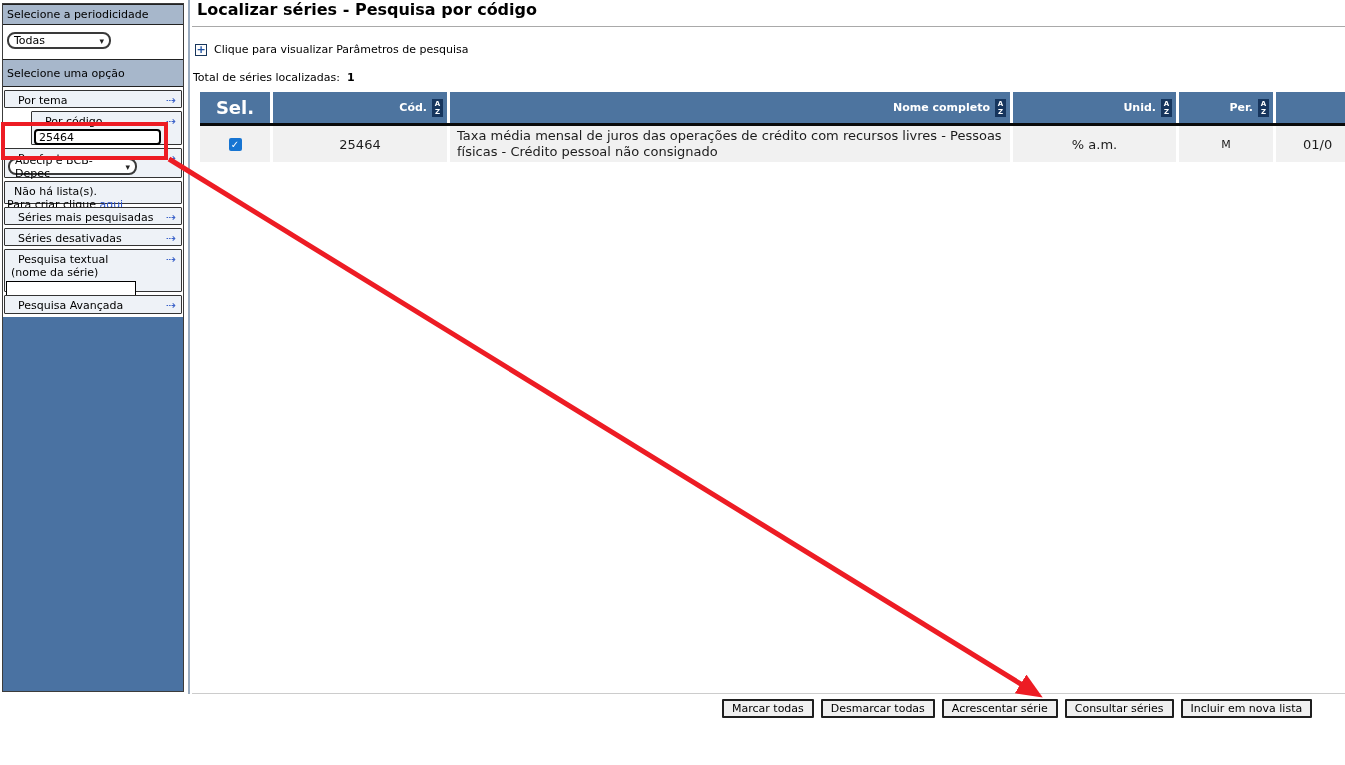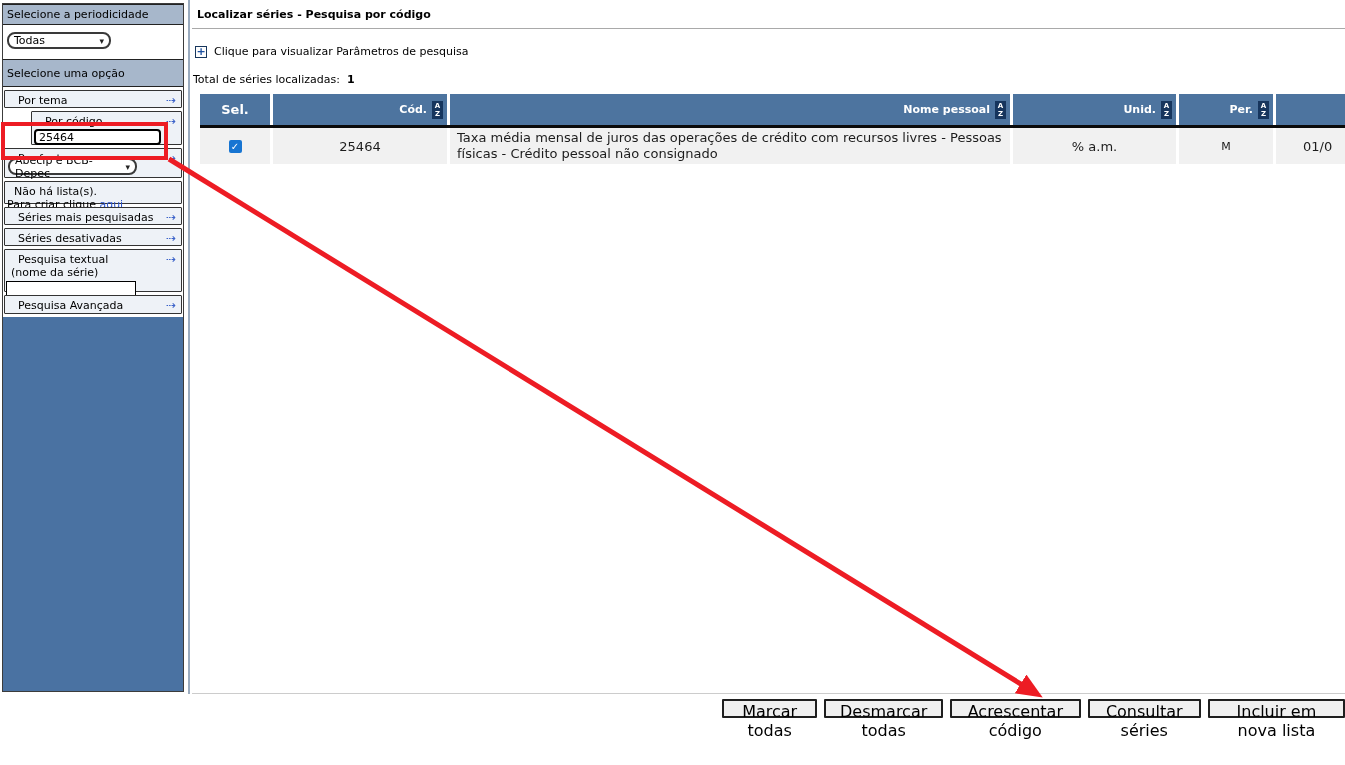--- a/index.html
+++ b/index.html
@@ -42,54 +42,54 @@
   .sel-fonte { position:absolute; left:3px; bottom:2px; width:129px; }
   .chev { font-size:9px; color:#222; }
 
   .sb-input { border:2px solid #000; border-radius:4px; height:16px; width:127px;
               font-family:inherit; font-size:11px; padding:0 3px; display:block; margin:1px 0 0 2px; }
   .sb-input-plain { border:1px solid #000; border-radius:0; height:15px; width:130px;
               font-family:inherit; font-size:11px; padding:0 3px; display:block; margin:2px 0 0 1px; }
 
   
   .main { position:absolute; left:192px; top:0; width:1153px; height:765px; overflow:hidden; }
-  .main-title { padding:8px 0 0 5px; font-weight:bold; font-size:11px; }
+  .main-title { padding:0 0 0 5px; font-weight:bold; font-size:16px; }
   .title-rule { height:1px; background:#a9a9a9; margin-top:7px; }
   .params-row { margin:16px 0 0 3px; display:flex; align-items:center; gap:7px; cursor:pointer; }
   .plus-box { width:12px; height:12px; border:1px solid #17365c; background:#fdfdfd; color:#1b4fa0;
               font-weight:bold; font-size:11px; line-height:9px; display:flex; align-items:center;
               justify-content:center; }
   .total-row { margin:15px 0 0 1px; }
   .total-row b { margin-left:7px; }
 
   .table { margin:8px 0 0 8px; }
   .thead, .trow { display:grid; grid-template-columns:70px 174px 560px 163px 94px 170px; column-gap:3px; }
   .thead { border-bottom:3px solid #0a0a0a; }
   .th { background:#4d749f; color:#fff; font-weight:bold; font-size:11px; height:31px;
         display:flex; align-items:center; padding:0 4px; cursor:pointer; }
-  .th.center { justify-content:center; font-size:13px; }
+  .th.center { justify-content:center; font-size:18px; }
   .th.right { justify-content:flex-end; gap:5px; }
   .sort-icon { display:inline-flex; flex-direction:column; justify-content:center; align-items:center;
                width:11px; height:18px; background:#16355d; color:#fff; font-size:7px; font-weight:bold;
                line-height:8px; cursor:pointer; }
   .td { background:#f1f1f1; font-size:13px; color:#1c1c1c; display:flex; align-items:center;
         padding:2px 4px; min-height:36px; }
   .td.center { justify-content:center; }
   .td.name { line-height:16px; padding-left:7px; }
   .td.per { font-size:11px; }
   .td.start { padding-left:27px; }
 
   .checkbox { width:13px; height:13px; background:#1775d2; border-radius:2px; display:flex;
               align-items:center; justify-content:center; color:#fff; font-size:10px; font-weight:bold;
               cursor:pointer; }
 
   .hline-bottom { position:absolute; left:192px; top:693px; width:1153px; height:1px; background:#ccc; }
 
   .buttons-row { position:absolute; left:722px; top:699px; display:flex; gap:7px; }
-  .btn { font-family:inherit; font-size:16px; color:#000; background:#f0f0f0;
+  .btn { font-family:inherit; font-size:11px; color:#000; background:#f0f0f0;
          border:2px solid #1f1f1f; border-radius:1px; padding:1px 8px 2px; height:19px; cursor:pointer; }
 
   
   .annotation-rect { position:absolute; left:1px; top:122px; width:167px; height:38px;
                      border:4px solid #ed1c24; z-index:30; pointer-events:none; }
   .annotation-arrow { position:absolute; left:0; top:0; z-index:30; pointer-events:none; }
 
   .search-icon-svg { display:block; }
 </style>
 </head>
@@ -186,21 +186,21 @@
           <span>Sel.</span>
         </div>
         <div class="th right">
           <span>Cód.</span>
           <span class="sort-icon">
               <span>A</span>
               <span>Z</span>
             </span>
         </div>
         <div class="th right">
-          <span>Nome pessoal</span>
+          <span>Nome completo</span>
           <span class="sort-icon">
               <span>A</span>
               <span>Z</span>
             </span>
         </div>
         <div class="th right">
           <span>Unid.</span>
           <span class="sort-icon">
               <span>A</span>
               <span>Z</span>
@@ -231,21 +231,21 @@
         <div class="td start">01/0</div>
       </div>
     </div>
   </div>
 
   <div class="hline-bottom"></div>
 
   <div class="buttons-row">
     <button class="btn">Marcar todas</button>
     <button class="btn">Desmarcar todas</button>
-    <button class="btn">Acrescentar código</button>
+    <button class="btn">Acrescentar série</button>
     <button class="btn">Consultar séries</button>
     <button class="btn">Incluir em nova lista</button>
   </div>
 
   <div class="annotation-rect"></div>
   <svg class="annotation-arrow" width="1345" height="765" viewBox="0 0 1345 765">
     <defs>
       <marker id="ah" markerUnits="userSpaceOnUse" markerWidth="30" markerHeight="26" refX="4" refY="11" orient="auto">
         <path d="M0,0 L26,11 L0,22 Z" fill="#ed1c24"></path>
       </marker>

